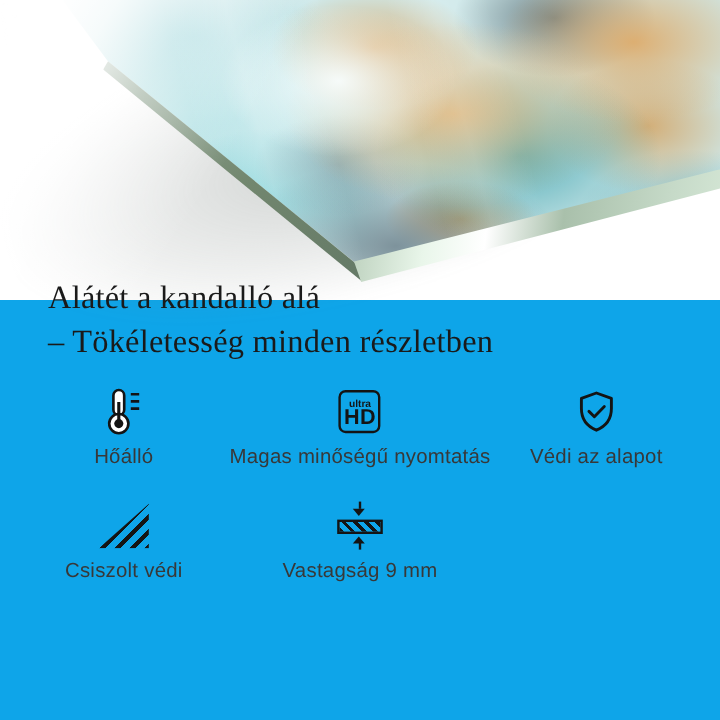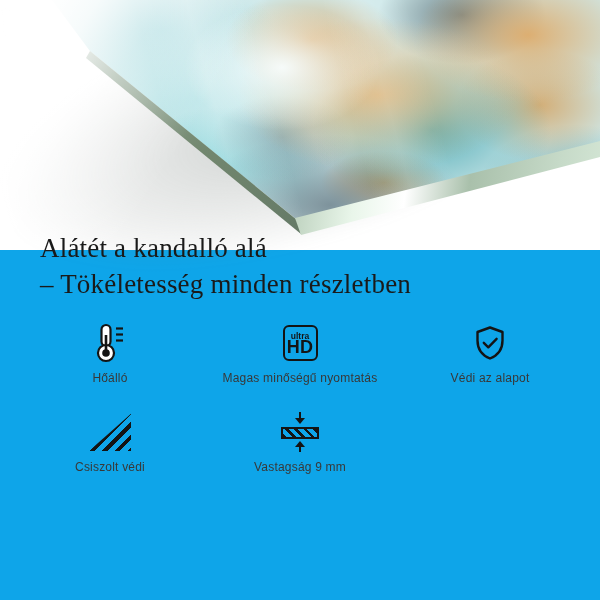--- a/index.html
+++ b/index.html
@@ -58,21 +58,21 @@
   .content{position:absolute;left:40px;top:230px;width:530px;z-index:8;}
   .title{margin:0;font-family:"Liberation Serif",serif;font-weight:400;
     font-size:27px;line-height:36px;color:#1a1a1a;letter-spacing:.2px;}
   .desc{margin:12px 0 0;font-size:13px;line-height:24px;color:#474747;max-width:505px;letter-spacing:.1px;}
 
   
   .features{margin:20px 0 0 -25px;width:570px;display:grid;
     grid-template-columns:repeat(3,1fr);row-gap:26px;}
   .feature{display:flex;flex-direction:column;align-items:center;}
   .ficon{height:42px;display:flex;align-items:center;justify-content:center;}
-  .flabel{margin-top:7px;font-size:12px;color:#383838;letter-spacing:.2px;white-space:nowrap;}
+  .flabel{margin-top:7px;font-size:17px;color:#383838;letter-spacing:.2px;white-space:nowrap;}
 
   
   .uhd{width:31px;height:32px;border:2.5px solid #141414;border-radius:6px;
     display:flex;flex-direction:column;align-items:center;justify-content:center;color:#141414;}
   .uhd .t1{font-size:8.5px;line-height:8px;font-weight:700;}
   .uhd .t2{font-size:18px;line-height:14px;font-weight:700;letter-spacing:.3px;}
 
   
   .tri{width:42px;height:38px;
     clip-path:polygon(0% 100%, 100% 2%, 100% 100%);

